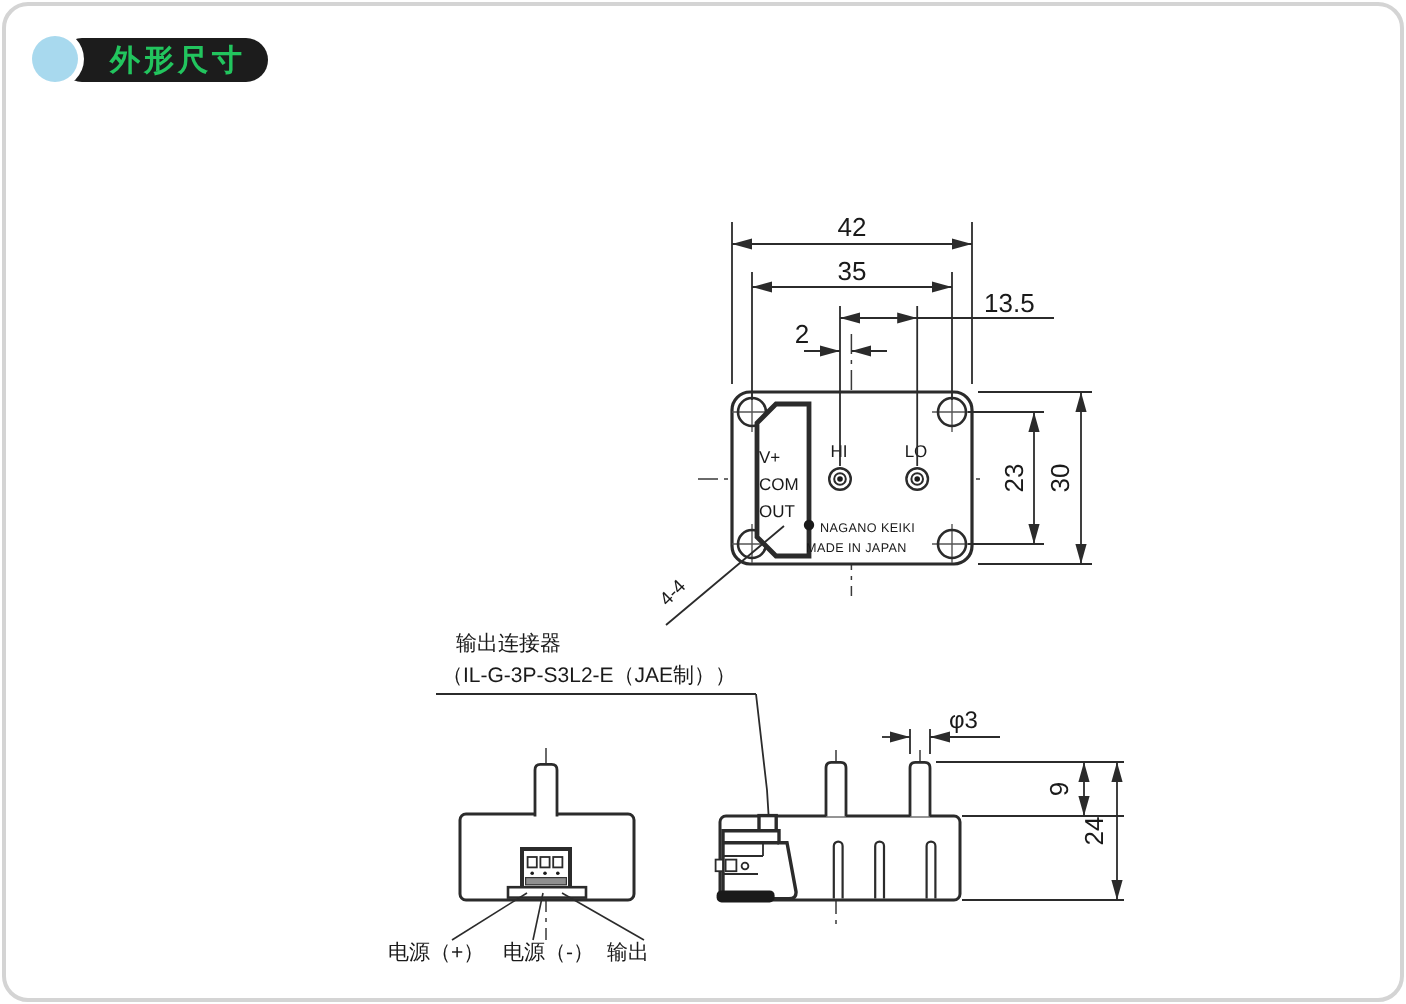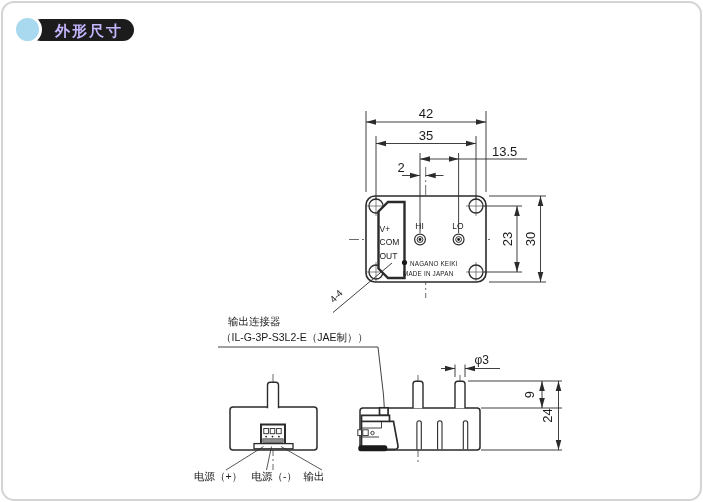--- a/index.html
+++ b/index.html
@@ -3,21 +3,21 @@
 <meta charset="utf-8">
 <style>
   html,body{margin:0;padding:0;background:#fff;}
   #canvas{position:relative;width:703px;height:502px;background:#ffffff;overflow:hidden;
           font-family:"Liberation Sans","DejaVu Sans",sans-serif;}
   .frame{position:absolute;inset:1px;border:2px solid #d4d4d4;border-radius:13px;pointer-events:none;}
   
   .badge{position:absolute;left:0;top:0;width:180px;height:60px;}
   .badge-pill{position:absolute;left:30px;top:19px;width:90px;height:22px;border-radius:11px;background:#1c1c1c;
               display:flex;align-items:center;justify-content:center;padding-left:14px;}
-  .badge-title{color:#c4b5fd;font-size:15px;font-weight:bold;letter-spacing:2px;line-height:1;}
+  .badge-title{color:#22c55e;font-size:15px;font-weight:bold;letter-spacing:2px;line-height:1;}
   .badge-ring{position:absolute;left:13px;top:15px;width:29px;height:29px;border-radius:50%;background:#ffffff;}
   .badge-dot{position:absolute;left:16px;top:18px;width:23px;height:23px;border-radius:50%;background:#a8d9ee;}
   svg text{fill:#1a1a1a;}
   .dimtxt{font-size:13px;}
   .smalltxt{font-size:8.5px;}
   .brandtxt{font-size:6.3px;letter-spacing:0.2px;}
   .cjk{font-size:10.5px;}
   .notetxt{font-size:9.5px;}
   .diatxt{font-size:12px;}
 </style>

